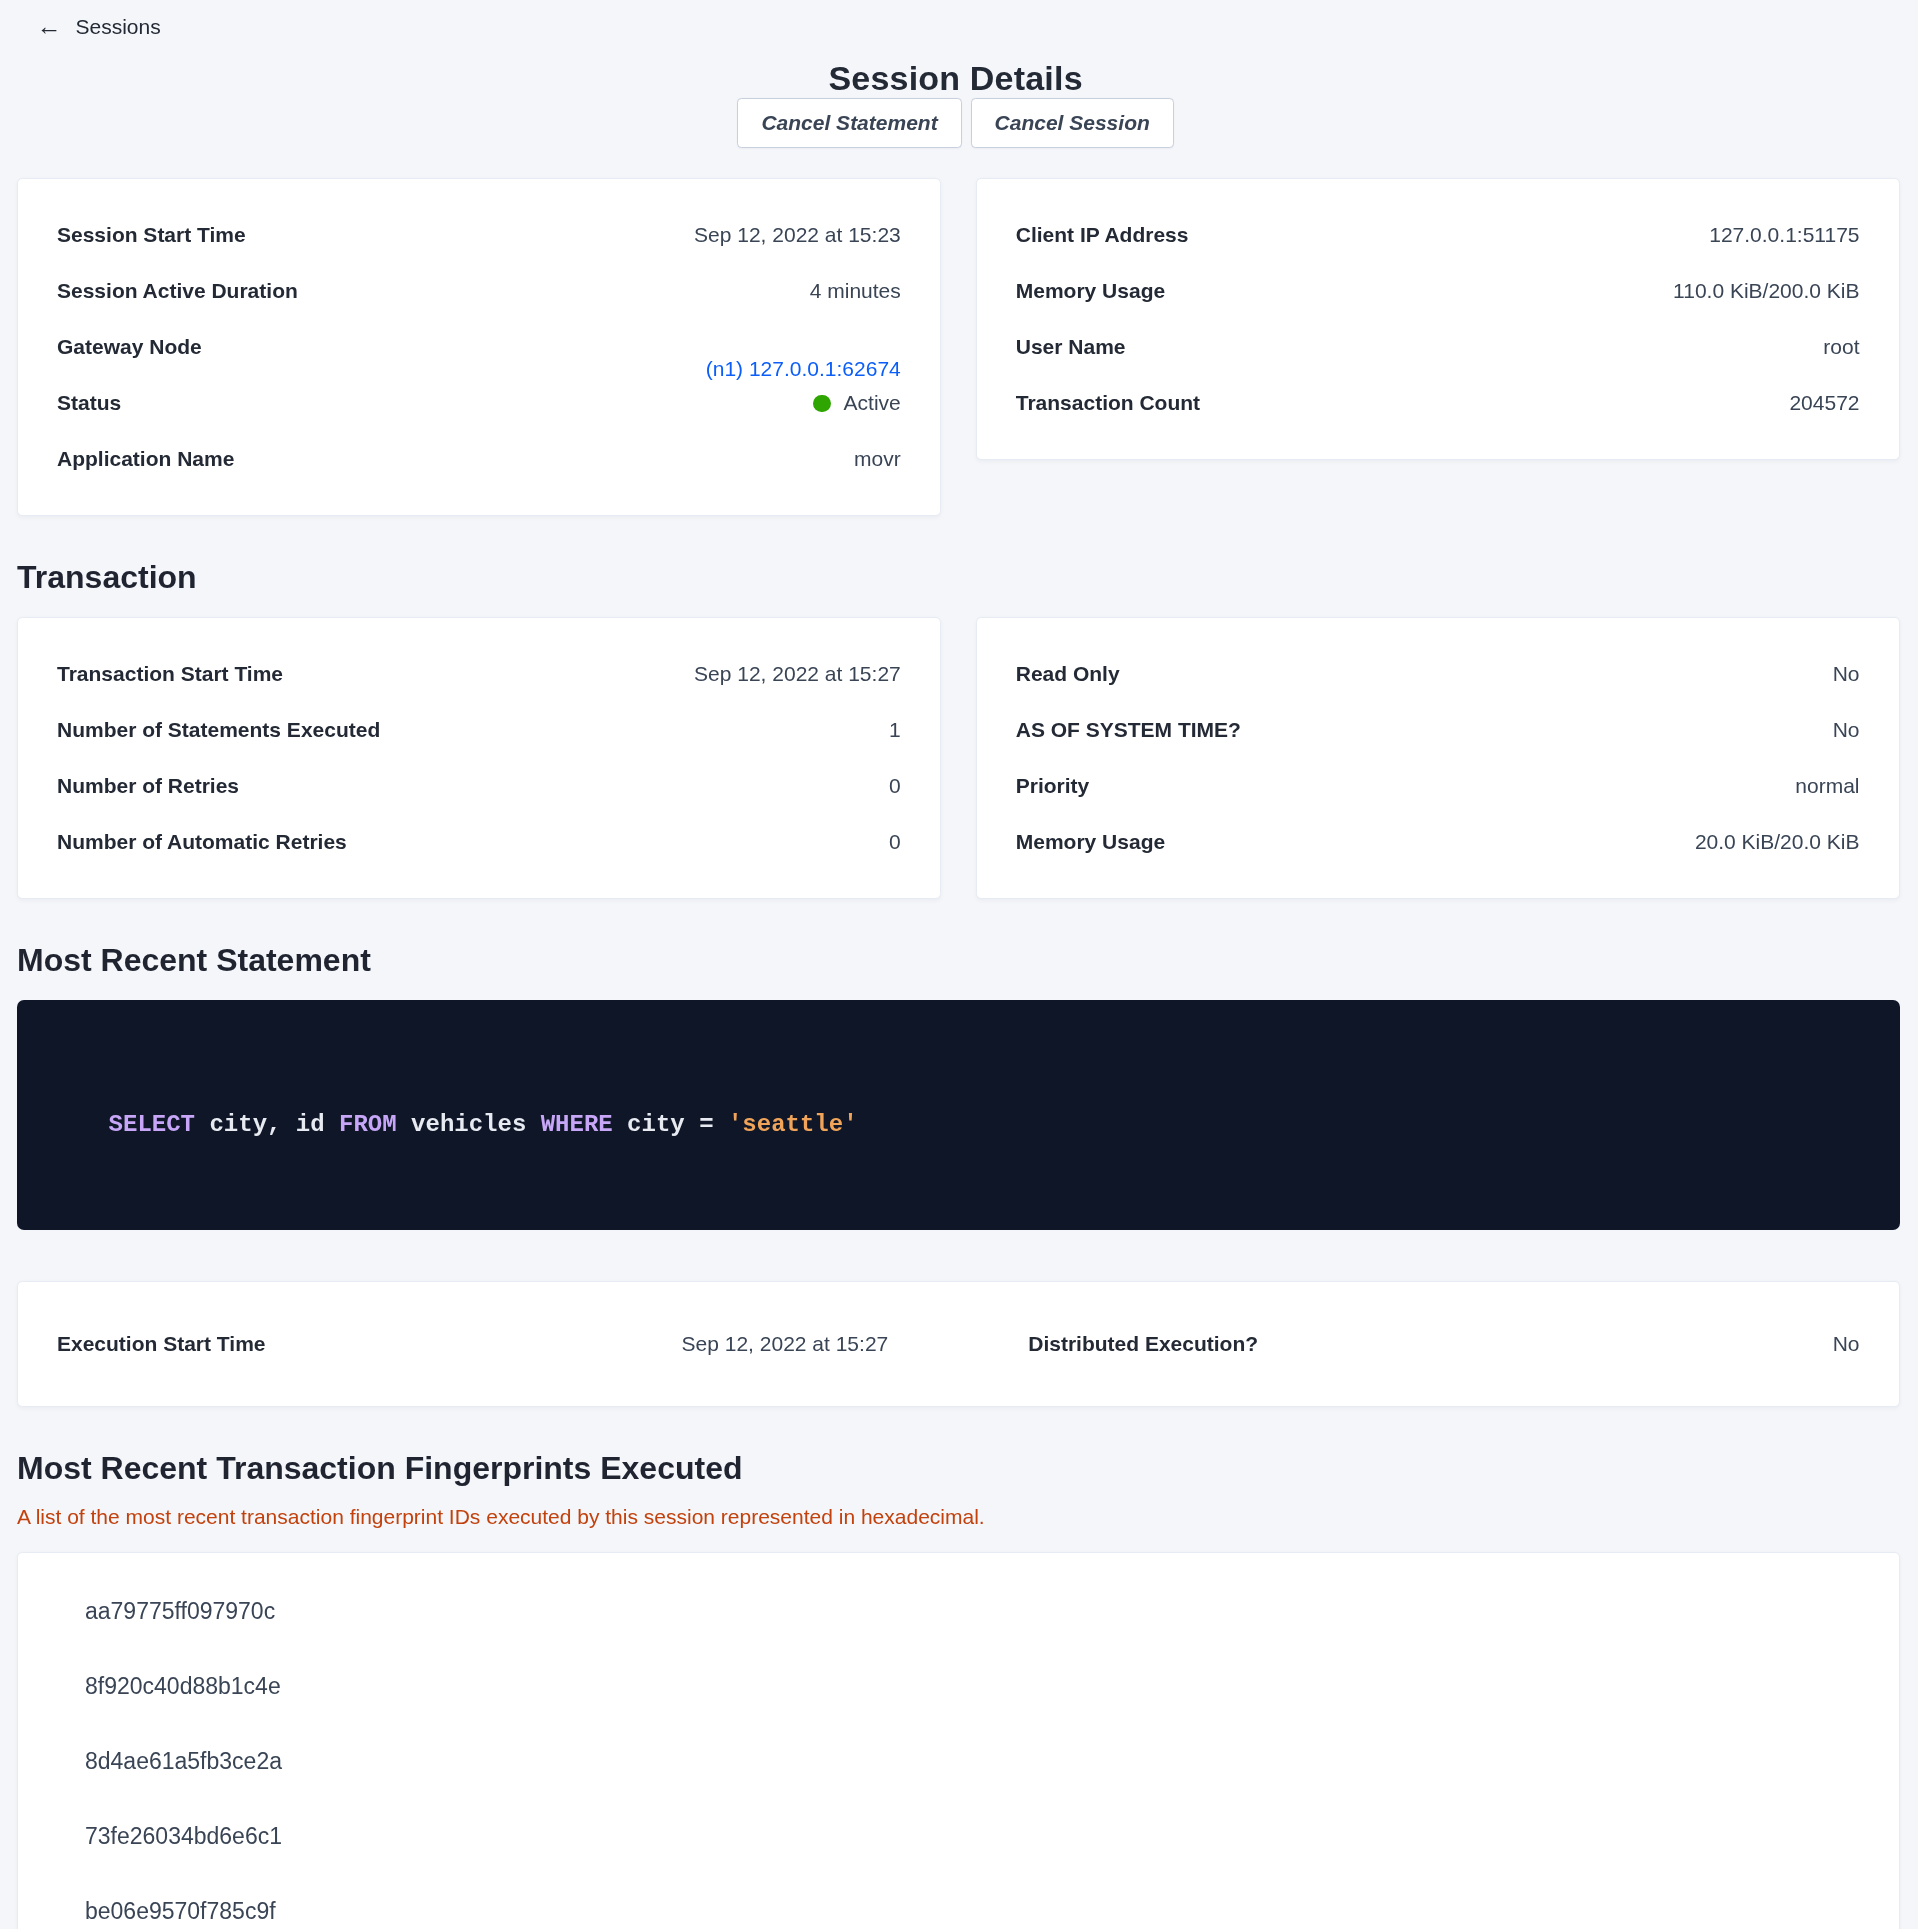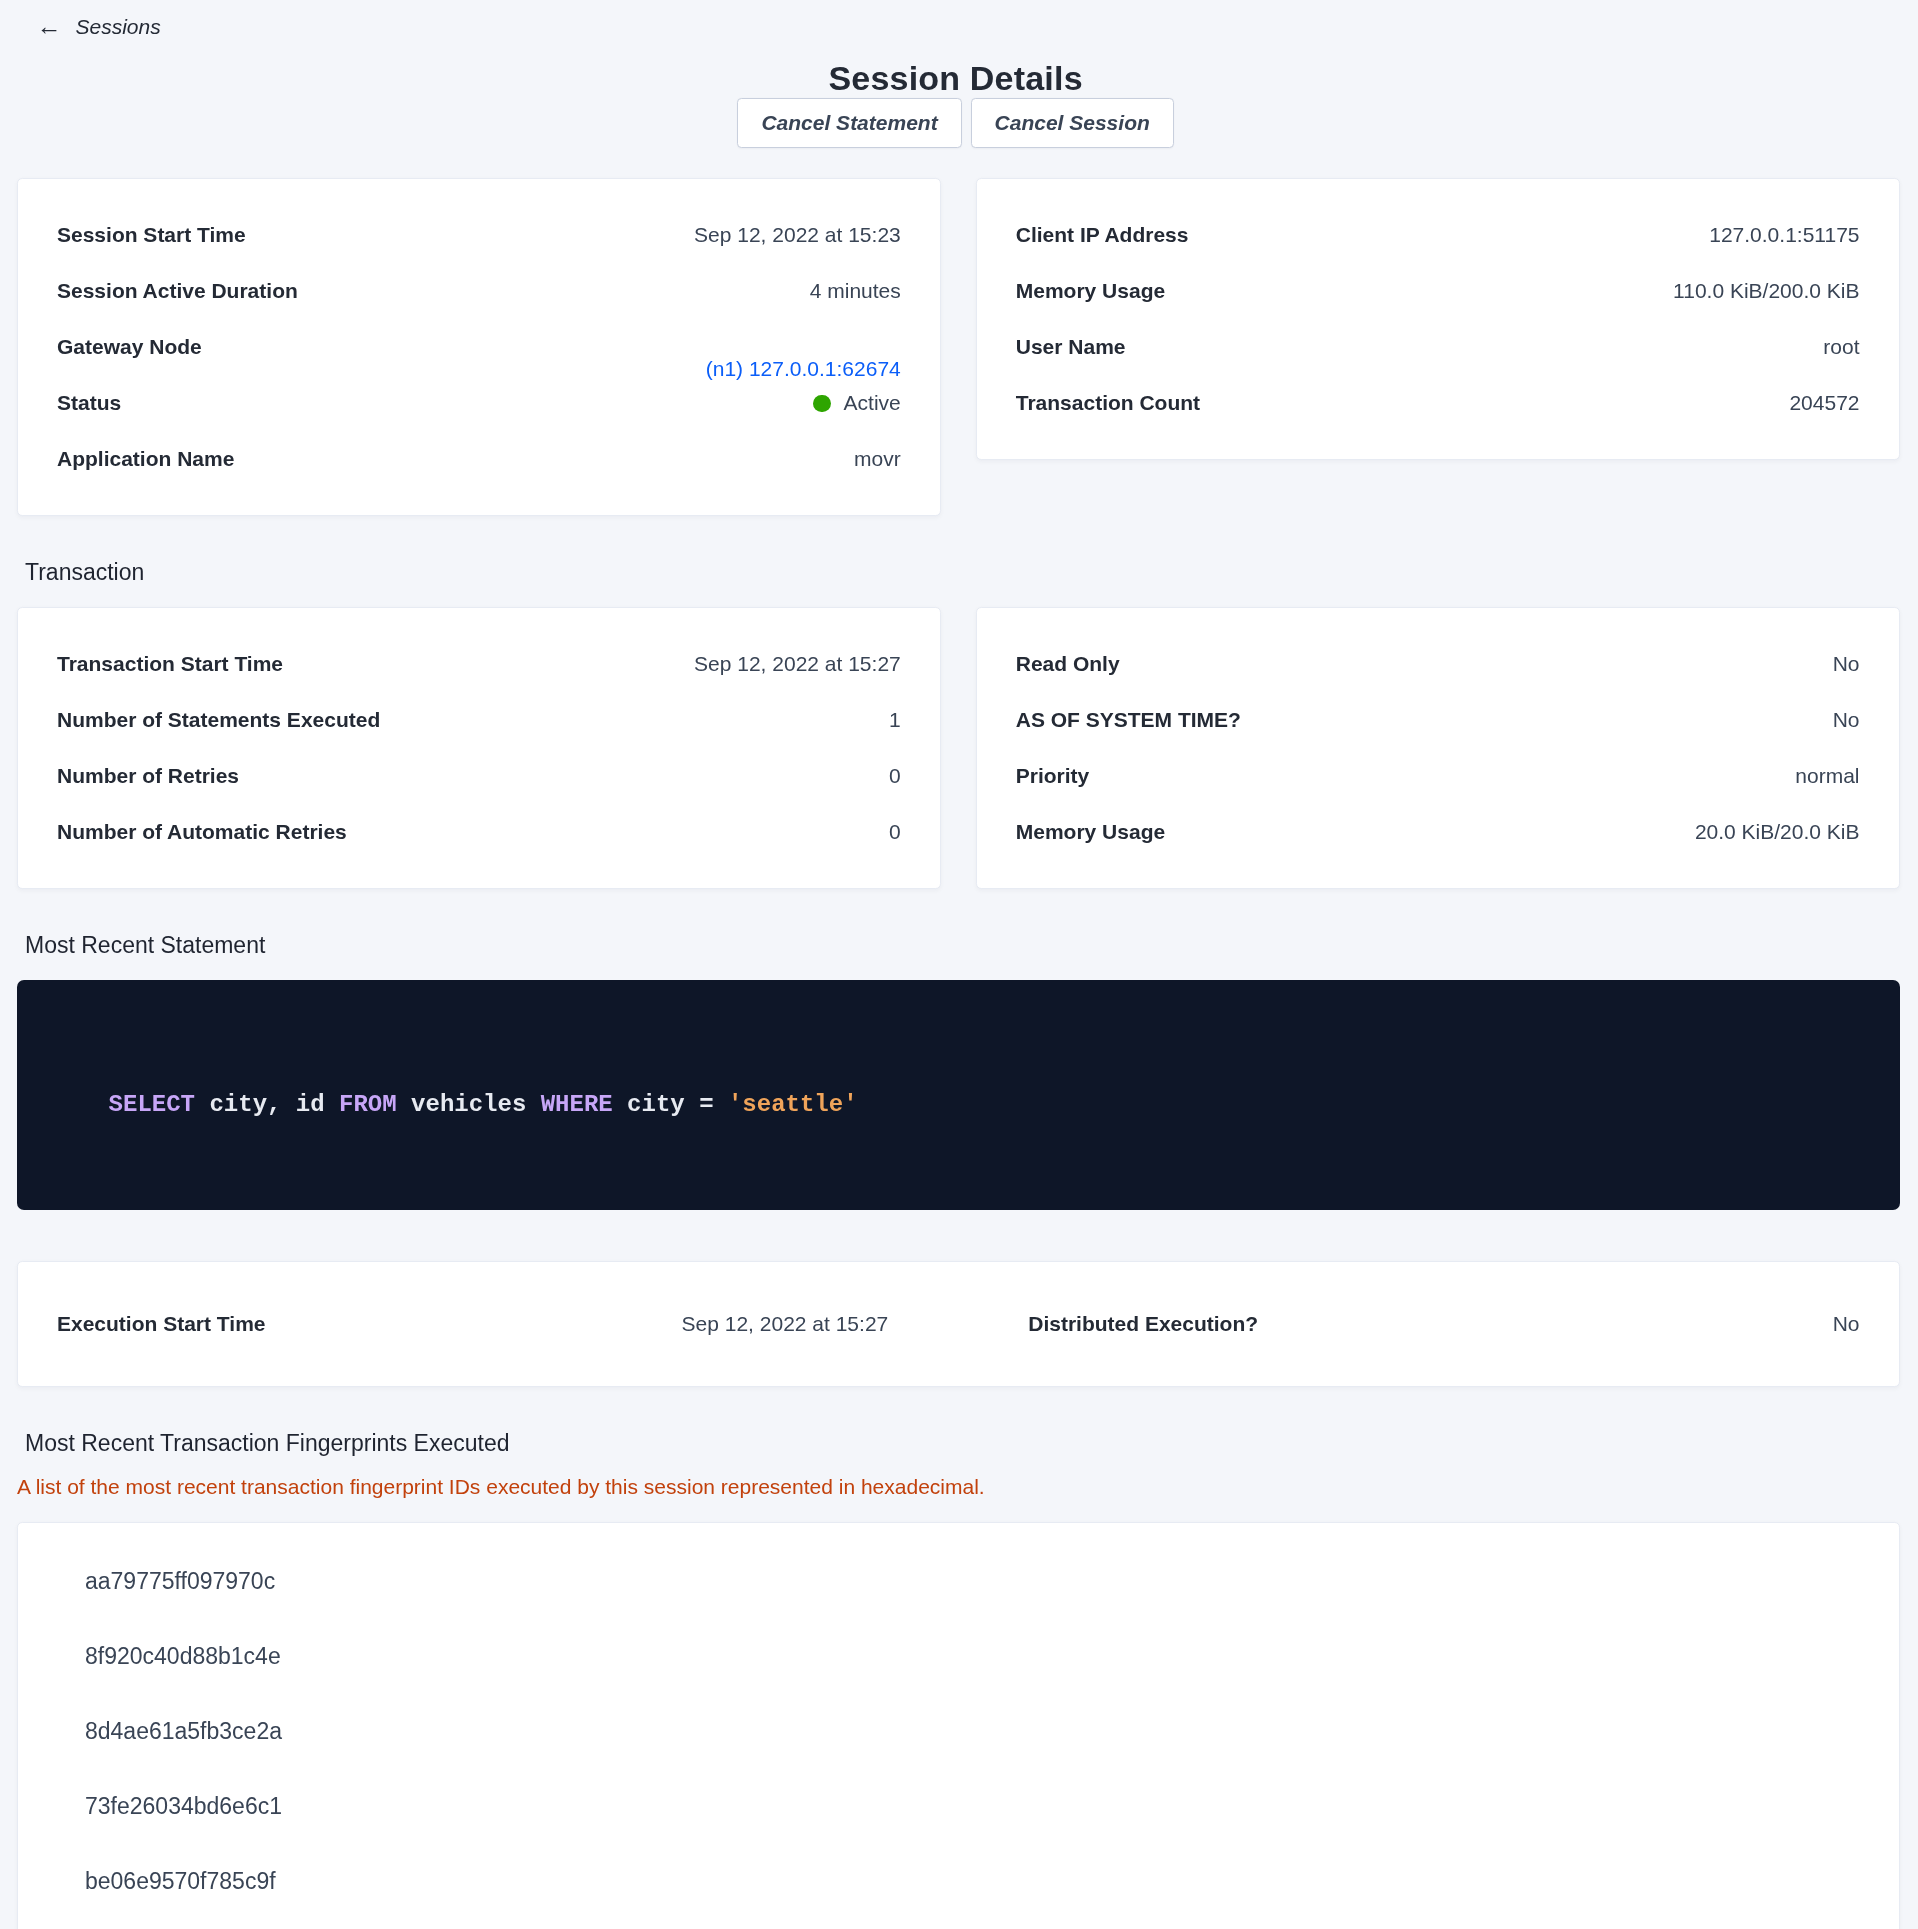--- a/index.html
+++ b/index.html
@@ -11,21 +11,21 @@
     width: 1919px;
   }
   .page { padding: 8.9px 19.5px 53px 17px; }
 
   
   .breadcrumb {
     display: flex; align-items: center; gap: 14px;
     margin: 5.3px 0 0 19.5px; font-size: 21px; color: #242a35;
   }
   .breadcrumb .arrow { font-size: 25px; line-height: 1; color: #242a35; cursor: pointer; }
-  .breadcrumb a { color: #242a35; text-decoration: none; cursor: pointer; font-style: italic; }
+  .breadcrumb a { color: #242a35; text-decoration: none; cursor: pointer; }
 
   
   .header-row {
     display: flex; justify-content: space-between; align-items: center;
     margin: 19.5px 0 0 0; padding: 0 5.3px 0 0; flex-direction: column;
   }
   h1.page-title { font-size: 34px; font-weight: 700; color: #242a35; letter-spacing: 0.2px; }
   .actions { display: flex; gap: 8.9px; }
   .btn {
     background: #ffffff; border: 0.9px solid #c8cfdd; border-radius: 4.4px;
@@ -44,21 +44,21 @@
 
   .info-row { display: flex; justify-content: space-between; align-items: center; height: 56px; }
   .info-row .label { font-size: 21px; font-weight: 700; color: #242a35; }
   .info-row .value-wrap { display: flex; align-items: center; justify-content: flex-end; }
   .info-row .value { font-size: 21px; font-weight: 400; color: #394455; text-align: right; }
   .info-row.type-link .value { color: #0b5ef8; cursor: pointer; margin-top: 44px; }
   .dot { display: none; width: 17.7px; height: 17.7px; border-radius: 50%; background: #2ea500; margin-right: 12.4px; }
   .info-row.type-status .dot { display: inline-block; }
 
   
-  .section-heading { font-size: 23px; font-weight: 400; color: #1f2430; margin: 43px 0 21px 8px; }
+  .section-heading { font-size: 32px; font-weight: 700; color: #1f2430; margin: 43px 0 21px 0; }
   .section-sub { font-size: 21px; font-weight: 400; color: #c2410c; margin: -3.5px 0 23px 0; }
 
   
   .code-block {
     background: #0e1628; border-radius: 7px; margin-top: 21px;
     padding: 57px 34px 92px 34px;
   }
   .code-block code {
     font-family: "Liberation Mono", "DejaVu Sans Mono", monospace;
     font-size: 24px; font-weight: 700; color: #e7eaf1; white-space: pre;

